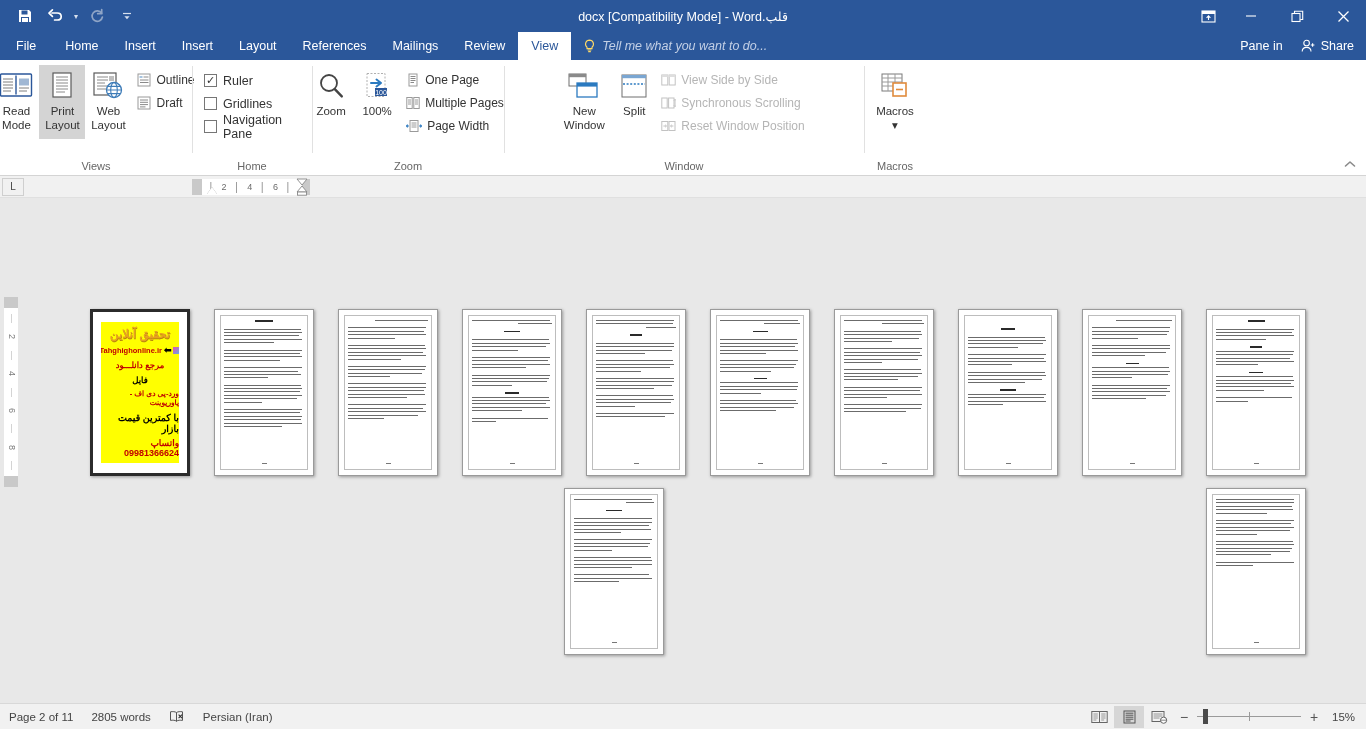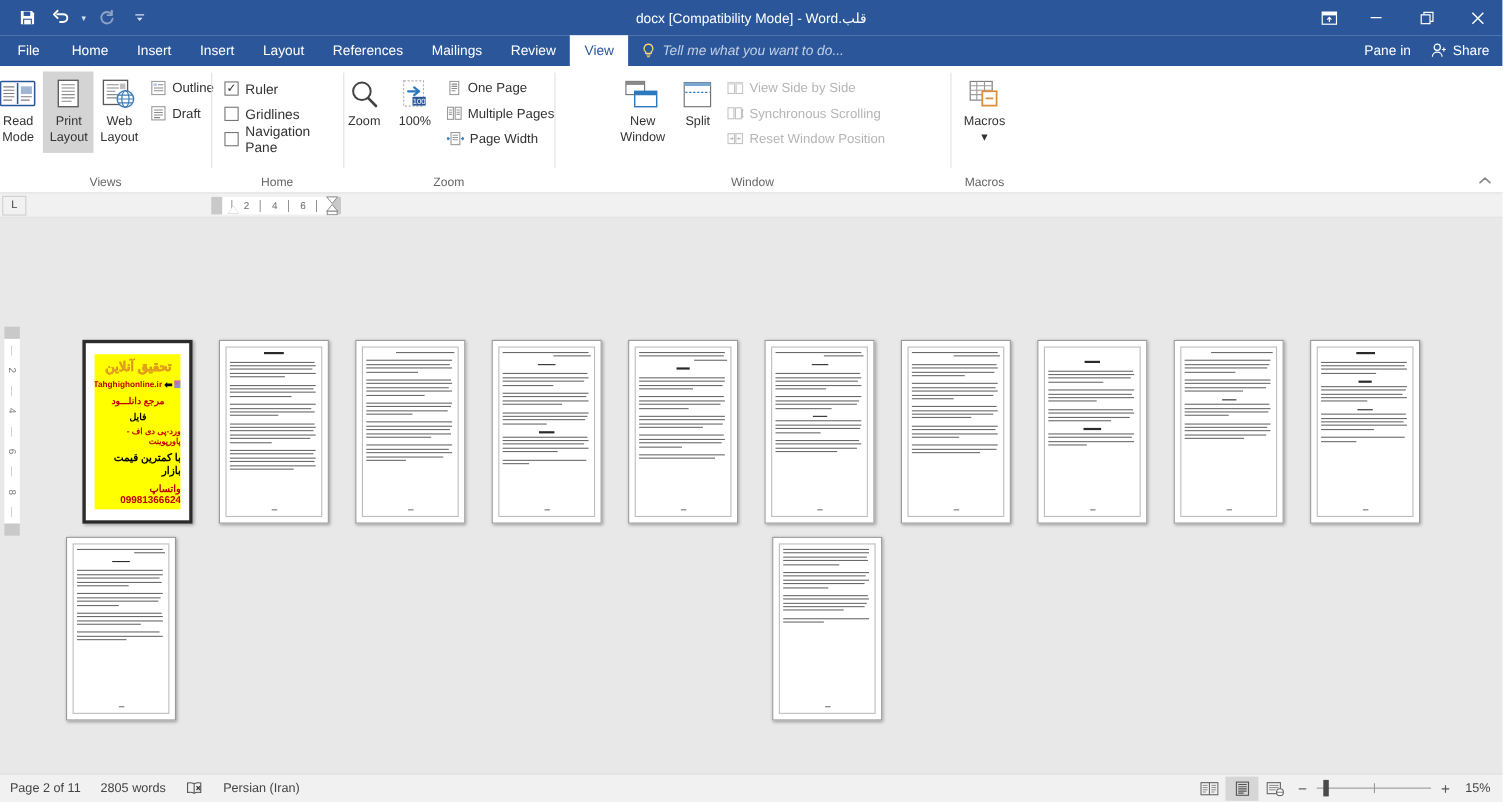--- a/index.html
+++ b/index.html
@@ -131,21 +131,21 @@
     justify-content: space-around; font-size: 9px; color: #7a7a7a;
   }
   .vruler .cap { position: absolute; left: 0; right: 0; height: 11px; background: #c9c9c9; }
   .vruler .cap.top { top: -11px; }
   .vruler .cap.bot { bottom: -11px; }
   .vruler span { writing-mode: vertical-rl; line-height: 1; }
   .vr-tick { color: #bdbdbd; font-size: 9px; }
 
   .pages {
     position: absolute; left: 0; right: 0; top: 0; padding: 14px 60px 0 60px;
-    display: flex; flex-wrap: wrap; gap: 0 24px; justify-content: flex-start; text-decoration: underline;
+    display: flex; flex-wrap: wrap; gap: 0 24px; justify-content: flex-end; text-decoration: underline;
   }
   .thumb-slot { width: 100px; margin-bottom: 12px; }
   .thumb {
     width: 100px; height: 167px; background: #fff;
     border: 1px solid #9a9a9a;
     box-shadow: 0 0 0 1px #ffffff inset, 1px 1px 3px rgba(0,0,0,0.35);
     position: relative; overflow: hidden;
     padding: 4px 3px;
   }
   .thumb.selected { outline: 3px solid #2b2b2b; outline-offset: -3px; }

